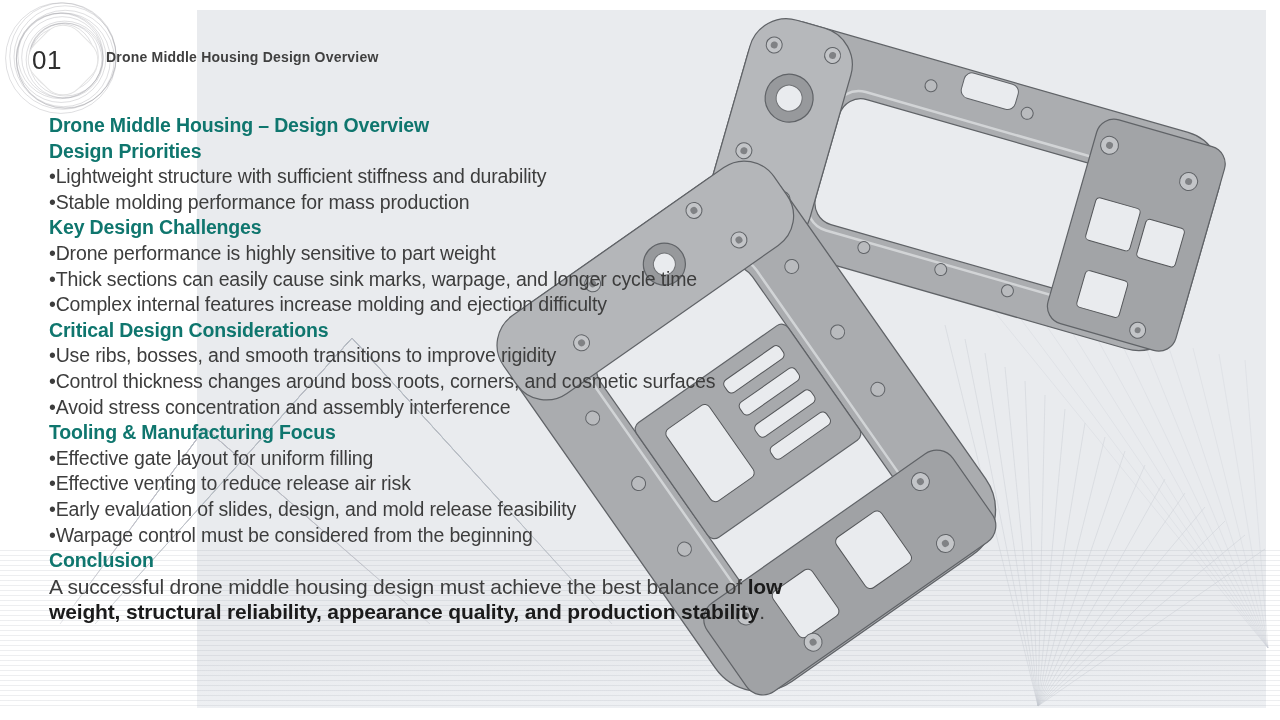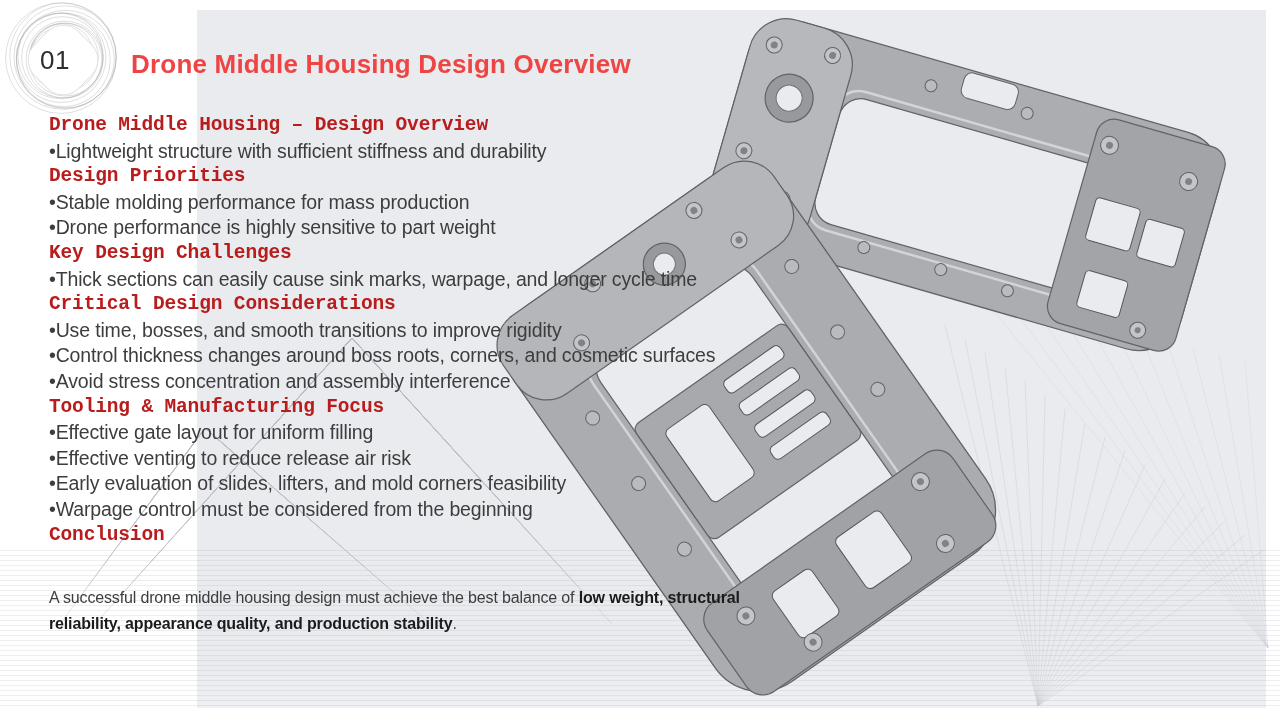--- a/index.html
+++ b/index.html
@@ -12,38 +12,37 @@
     position:absolute;left:197px;top:10px;width:1069px;height:698px;
     background:linear-gradient(180deg,#e9ebee 0%,#e9ebee 93%,#eef0f3 100%);
   }
   .stripes{
     position:absolute;left:0;top:550px;width:1280px;height:160px;
     background:repeating-linear-gradient(180deg,
       rgba(148,154,166,.17) 0 1px, rgba(255,255,255,0) 1px 5px);
   }
   svg.art{position:absolute;left:0;top:0;}
   .badge-num{
-    position:absolute;left:32px;top:44px;width:46px;text-align:center;
+    position:absolute;left:24px;top:44px;width:46px;text-align:center;
     font-size:26px;line-height:32px;color:#2e2e2e;letter-spacing:.5px;
   }
   .slide-title{
     position:absolute;left:106px;top:49px;
-    font-size:26px;font-weight:bold;color:#ef4444;letter-spacing:.2px;
+    font-size:14px;font-weight:bold;color:#404040;letter-spacing:.2px;
     white-space:nowrap;
-    margin-left:25px;
   }
   .textblock{position:absolute;left:49px;top:113px;}
   .ln{
     font-size:19.5px;line-height:25.6px;color:#3d3d3d;
     letter-spacing:-0.15px;white-space:nowrap;
   }
-  .ln.h{font-weight:bold;color:#b91c1c;font-family:Liberation Mono, monospace;}
+  .ln.h{font-weight:bold;color:#0f766e;}
   .concl{
-    font-size:16px;line-height:25.7px;color:#3d3d3d;
-    letter-spacing:-0.15px;width:755px;margin-top:37px;
+    font-size:21px;line-height:25.7px;color:#3d3d3d;
+    letter-spacing:-0.15px;width:755px;
   }
   .concl b{color:#1b1b1b;}
 </style>
 </head>
 <body>
 
 <div class="panel"></div>
 
 <div class="stripes"></div>
 
@@ -233,30 +232,31 @@
       <circle cx="62.97787172677399" cy="56.105124362086485" r="53.2" fill="none" stroke="#92959b" stroke-width="0.6" opacity="0.5"></circle>
       <circle cx="60.884448989562074" cy="58.109684524700036" r="55.300000000000004" fill="none" stroke="#92959b" stroke-width="0.6" opacity="0.5"></circle>
     </g>
   <rect x="-31" y="-31" width="62" height="62" rx="22" transform="translate(63,60) rotate(45)" fill="#ffffff" stroke="#e3e3e3" stroke-width="1"></rect>
 </svg>
 <div class="badge-num">01</div>
 <div class="slide-title">Drone Middle Housing Design Overview</div>
 
 <div class="textblock">
   <div class="ln h">Drone Middle Housing – Design Overview</div>
+  <div class="ln h">Design Priorities</div>
   <div class="ln b">•Lightweight structure with sufficient stiffness and durability</div>
-  <div class="ln h">Design Priorities</div>
   <div class="ln b">•Stable molding performance for mass production</div>
+  <div class="ln h">Key Design Challenges</div>
   <div class="ln b">•Drone performance is highly sensitive to part weight</div>
-  <div class="ln h">Key Design Challenges</div>
   <div class="ln b">•Thick sections can easily cause sink marks, warpage, and longer cycle time</div>
+  <div class="ln b">•Complex internal features increase molding and ejection difficulty</div>
   <div class="ln h">Critical Design Considerations</div>
-  <div class="ln b">•Use time, bosses, and smooth transitions to improve rigidity</div>
+  <div class="ln b">•Use ribs, bosses, and smooth transitions to improve rigidity</div>
   <div class="ln b">•Control thickness changes around boss roots, corners, and cosmetic surfaces</div>
   <div class="ln b">•Avoid stress concentration and assembly interference</div>
   <div class="ln h">Tooling &amp; Manufacturing Focus</div>
   <div class="ln b">•Effective gate layout for uniform filling</div>
   <div class="ln b">•Effective venting to reduce release air risk</div>
-  <div class="ln b">•Early evaluation of slides, lifters, and mold corners feasibility</div>
+  <div class="ln b">•Early evaluation of slides, design, and mold release feasibility</div>
   <div class="ln b">•Warpage control must be considered from the beginning</div>
   <div class="ln h">Conclusion</div>
   <div class="concl"><span>A successful drone middle housing design must achieve the best balance of </span><b>low weight, structural reliability, appearance quality, and production stability</b><span>.</span></div>
 </div>
 
 </body></html>

